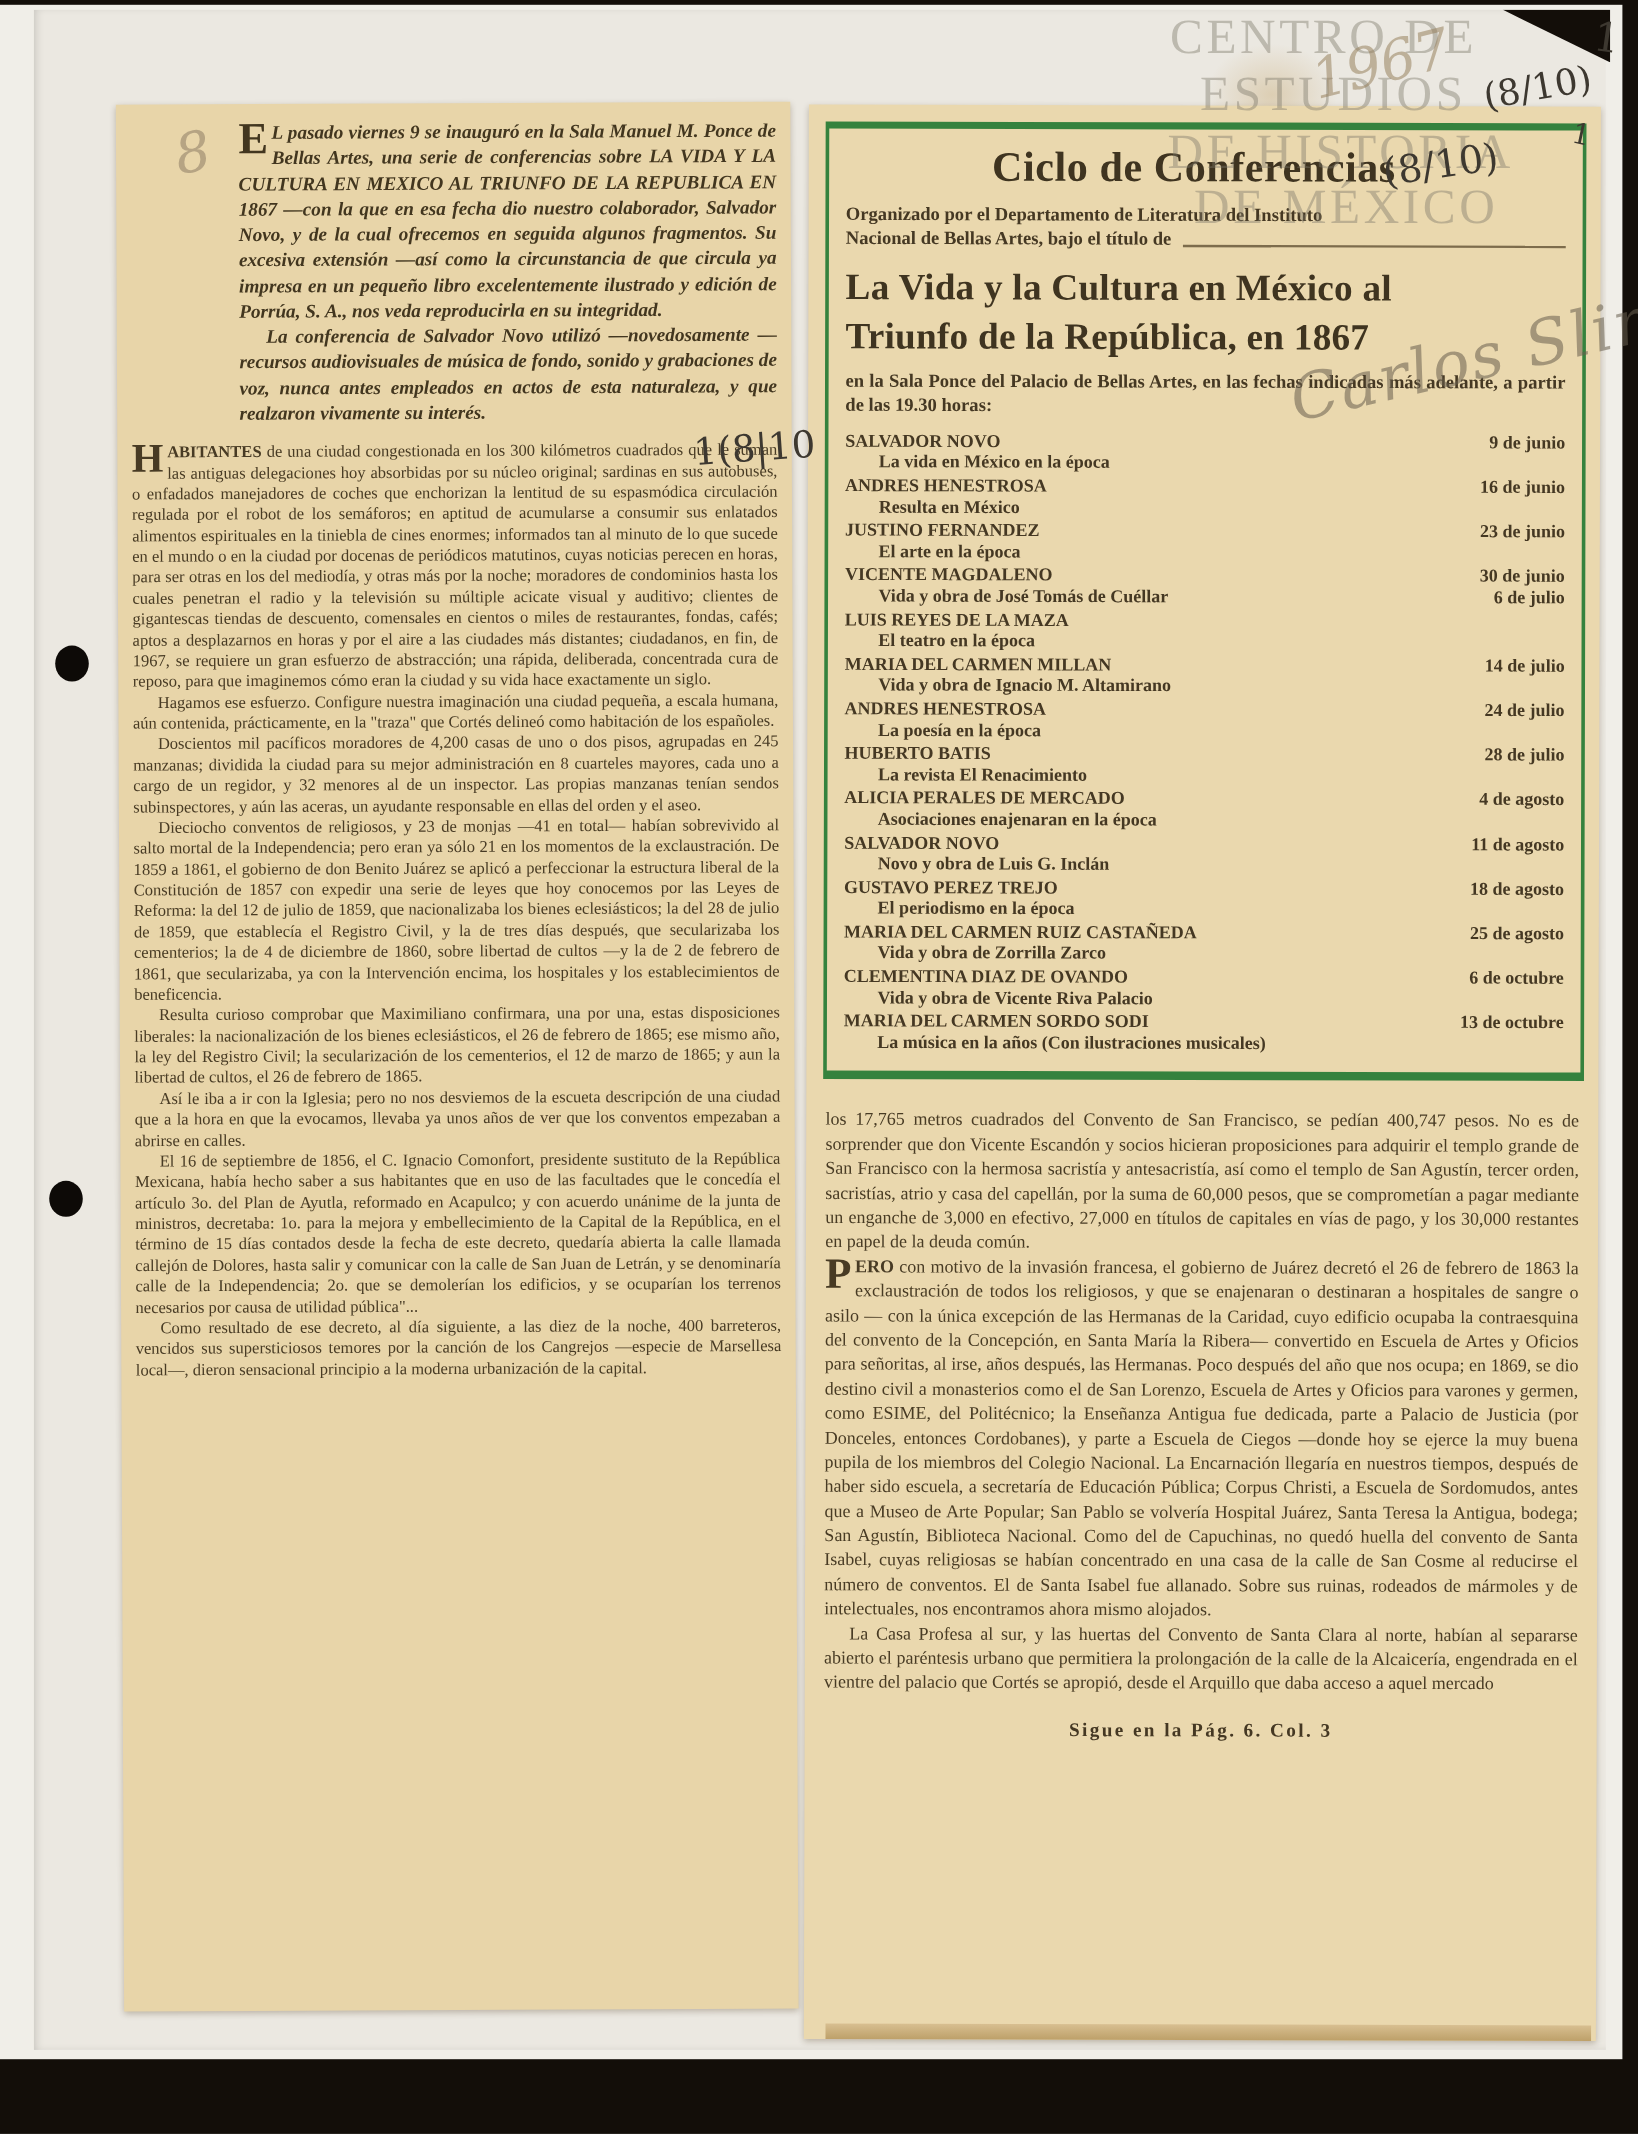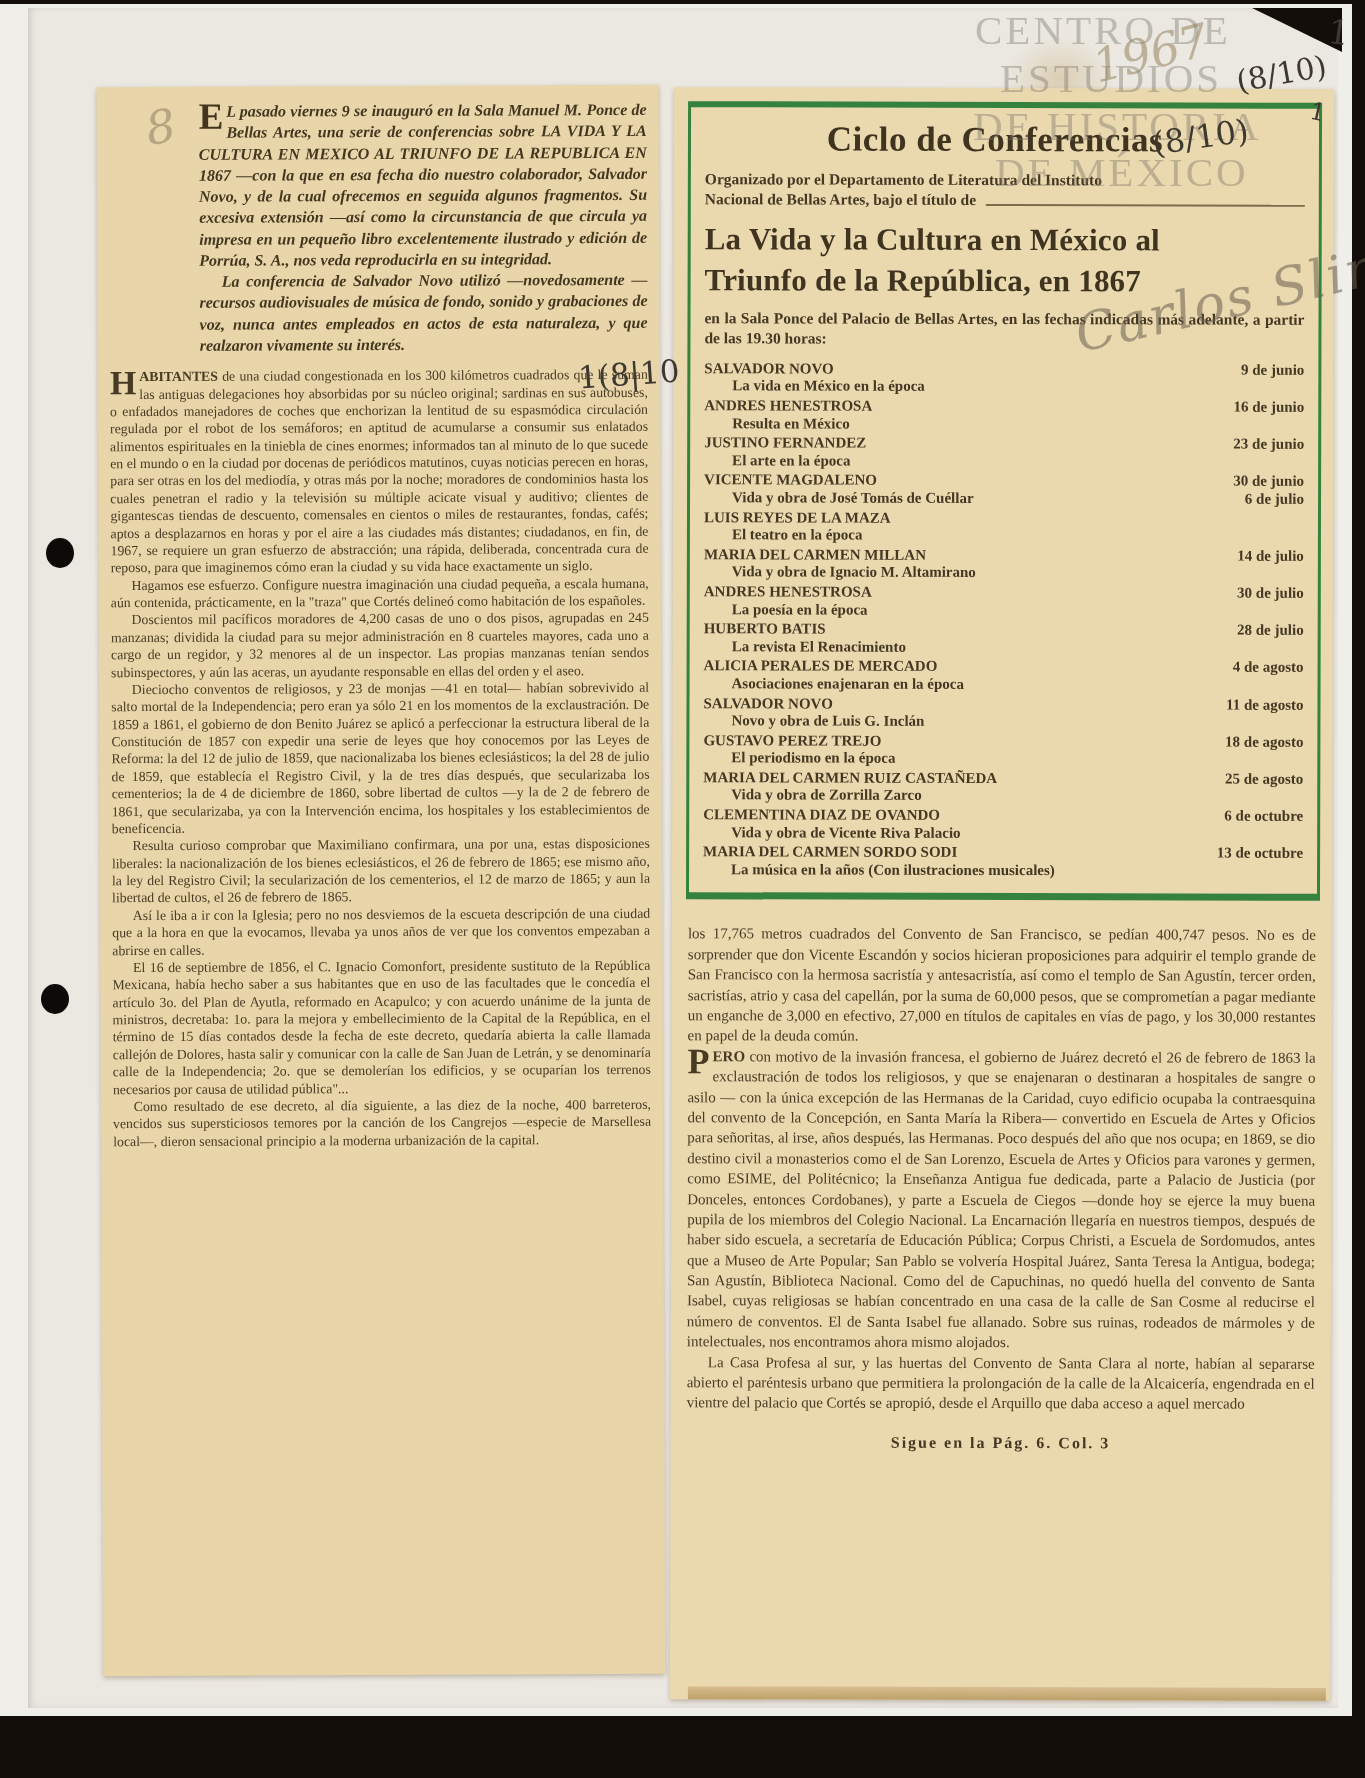--- a/index.html
+++ b/index.html
@@ -177,21 +177,21 @@
               <span class="sdate">14 de julio</span>
             </div>
           <div class="sline">
               <span class="stopic">Vida y obra de Ignacio M. Altamirano</span>
               <span class="sdate"></span>
             </div>
         </div>
         <div class="srow">
           <div class="sline">
               <span class="sname">ANDRES HENESTROSA</span>
-              <span class="sdate">30 de julio</span>
+              <span class="sdate">24 de julio</span>
             </div>
           <div class="sline">
               <span class="stopic">La poesía en la época</span>
               <span class="sdate"></span>
             </div>
         </div>
         <div class="srow">
           <div class="sline">
               <span class="sname">HUBERTO BATIS</span>
               <span class="sdate">28 de julio</span>

